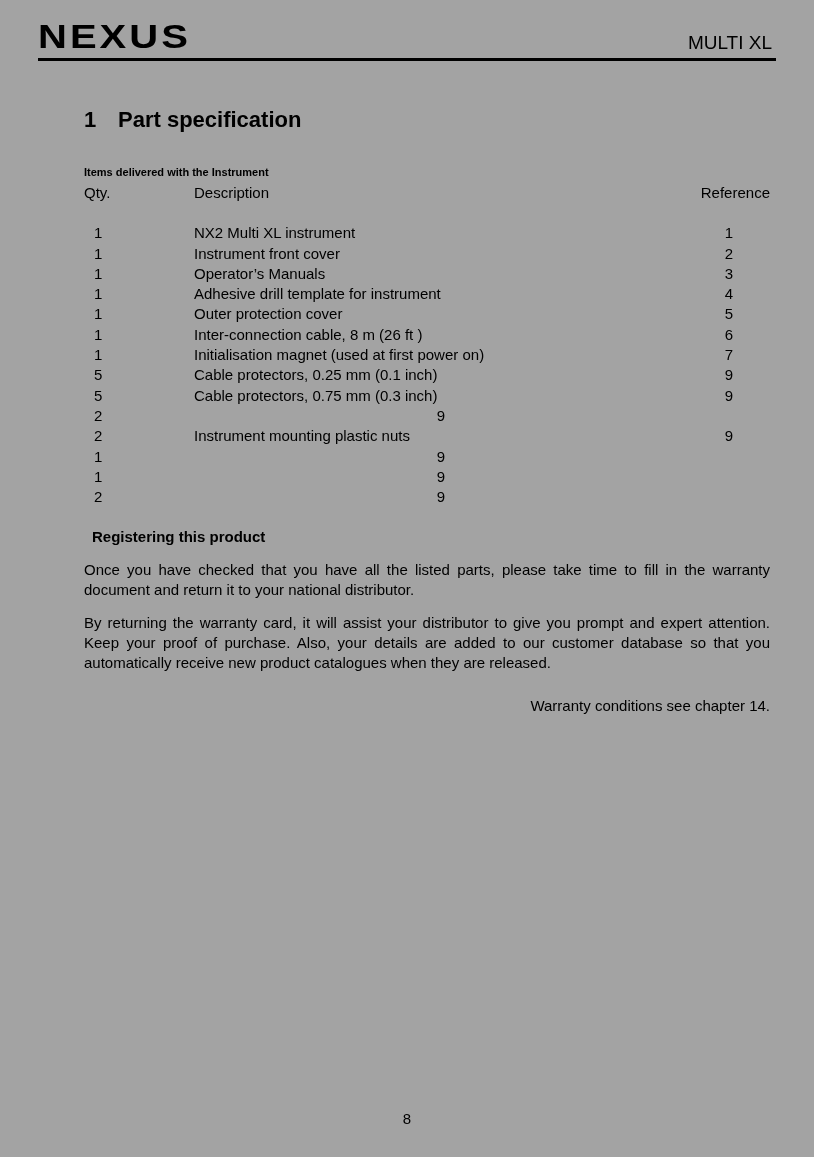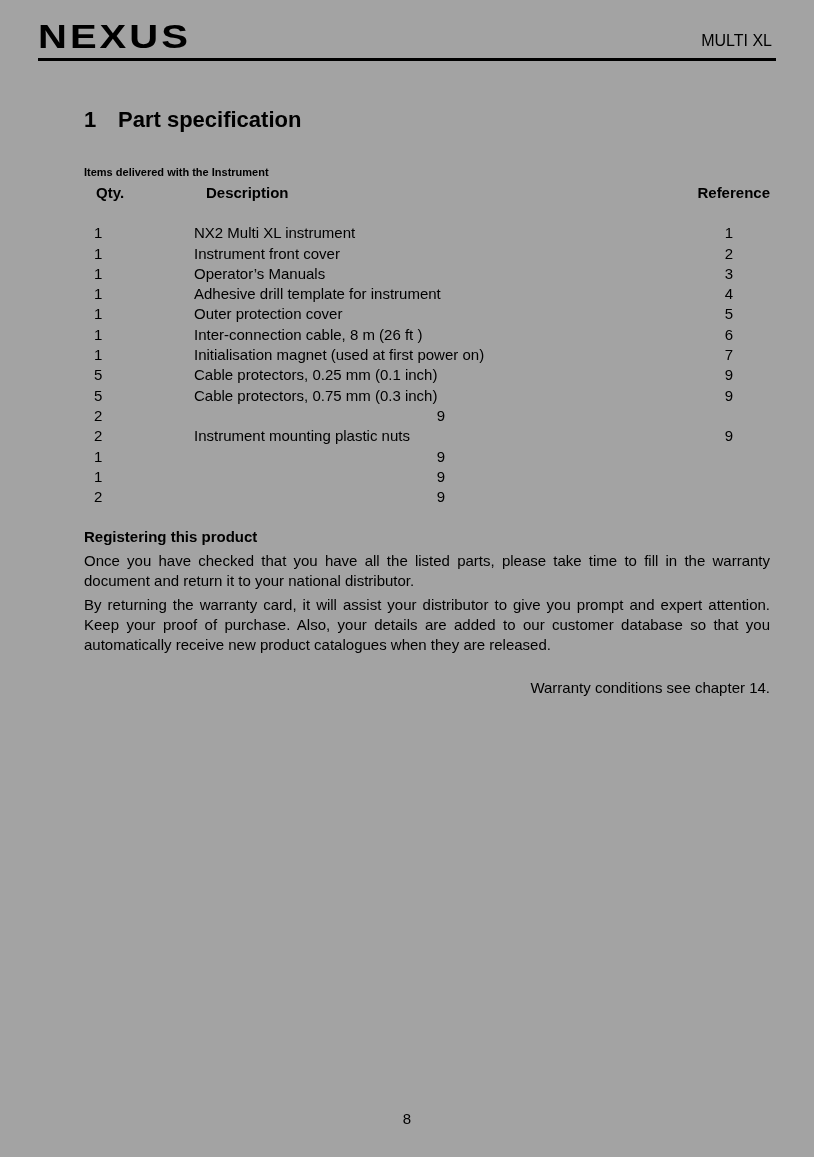--- a/index.html
+++ b/index.html
@@ -33,21 +33,21 @@
     line-height: 36px;
     font-weight: bold;
     letter-spacing: 3px;
     transform: scaleY(0.82);
     transform-origin: left top;
   }
   .product-name {
     position: absolute;
     right: 4px;
     top: 10px;
-    font-size: 16px;
+    font-size: 19px;
     font-weight: normal;
   }
   .header-rule {
     position: absolute;
     top: 58px;
     left: 38px;
     right: 38px;
     height: 3px;
     background: #000000;
   }
@@ -77,34 +77,34 @@
   }
 
   .parts-table {
     width: 100%;
   }
   .t-row {
     display: grid;
     grid-template-columns: 110px 1fr 82px;
     line-height: 20.3px;
   }
-  .t-row.head { font-weight: bold; margin-left: 12px; }
+  .t-row.head { font-weight: normal; }
   .t-row.head .c-ref { text-align: right; }
   .t-body { margin-top: 20px; }
   .c-qty { padding-left: 10px; }
   .t-row.head .c-qty { padding-left: 0; }
   .c-ref { text-align: center; }
 
   .reg-heading {
     font-size: 15px;
     font-weight: bold;
-    margin: 20px 0 0 0;
+    margin: 20px 0 0 8px;
   }
   .para {
-    margin: 4px 0 0 0;
+    margin: 13px 0 0 0;
     text-align: justify;
   }
   .para.last { text-align: right; margin-top: 23px; }
 
   
   .footer {
     position: absolute;
     bottom: 30px;
     left: 0;
     width: 814px;

